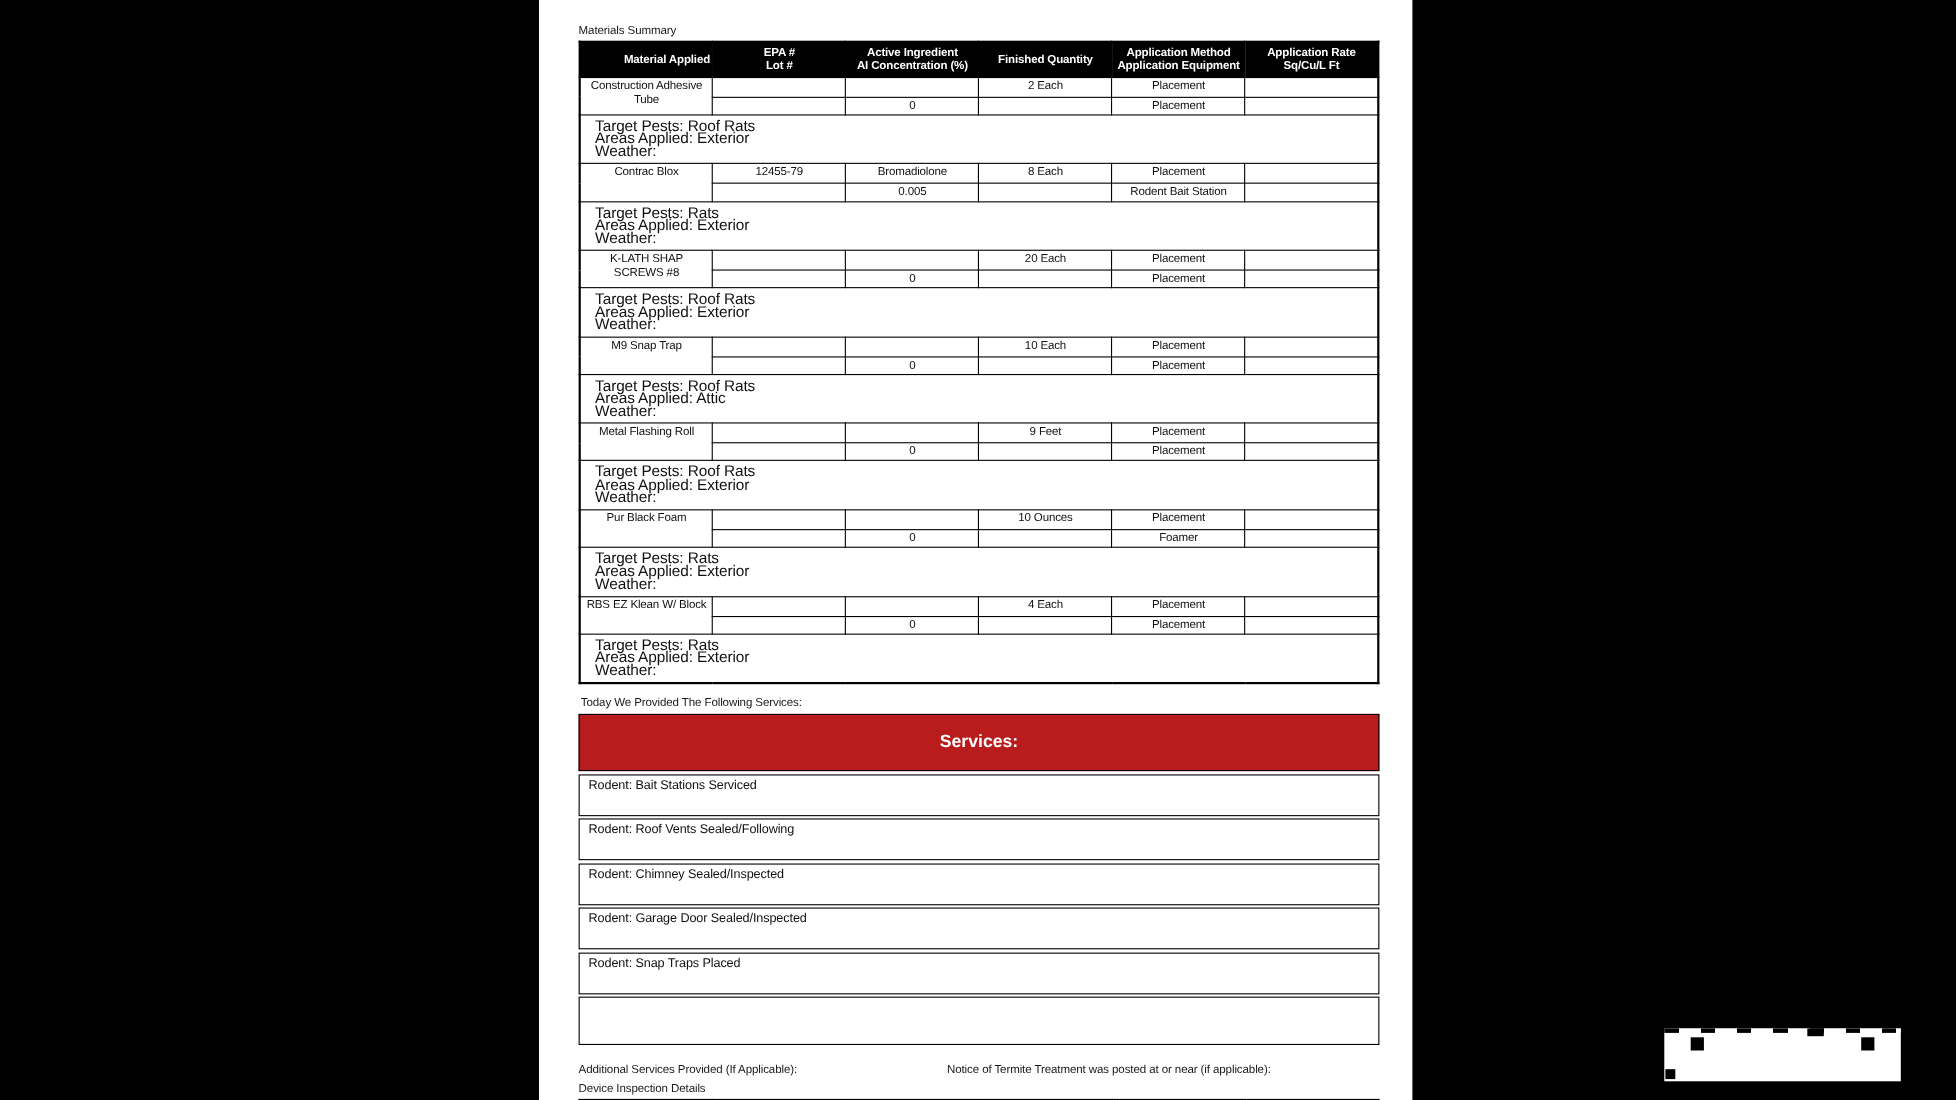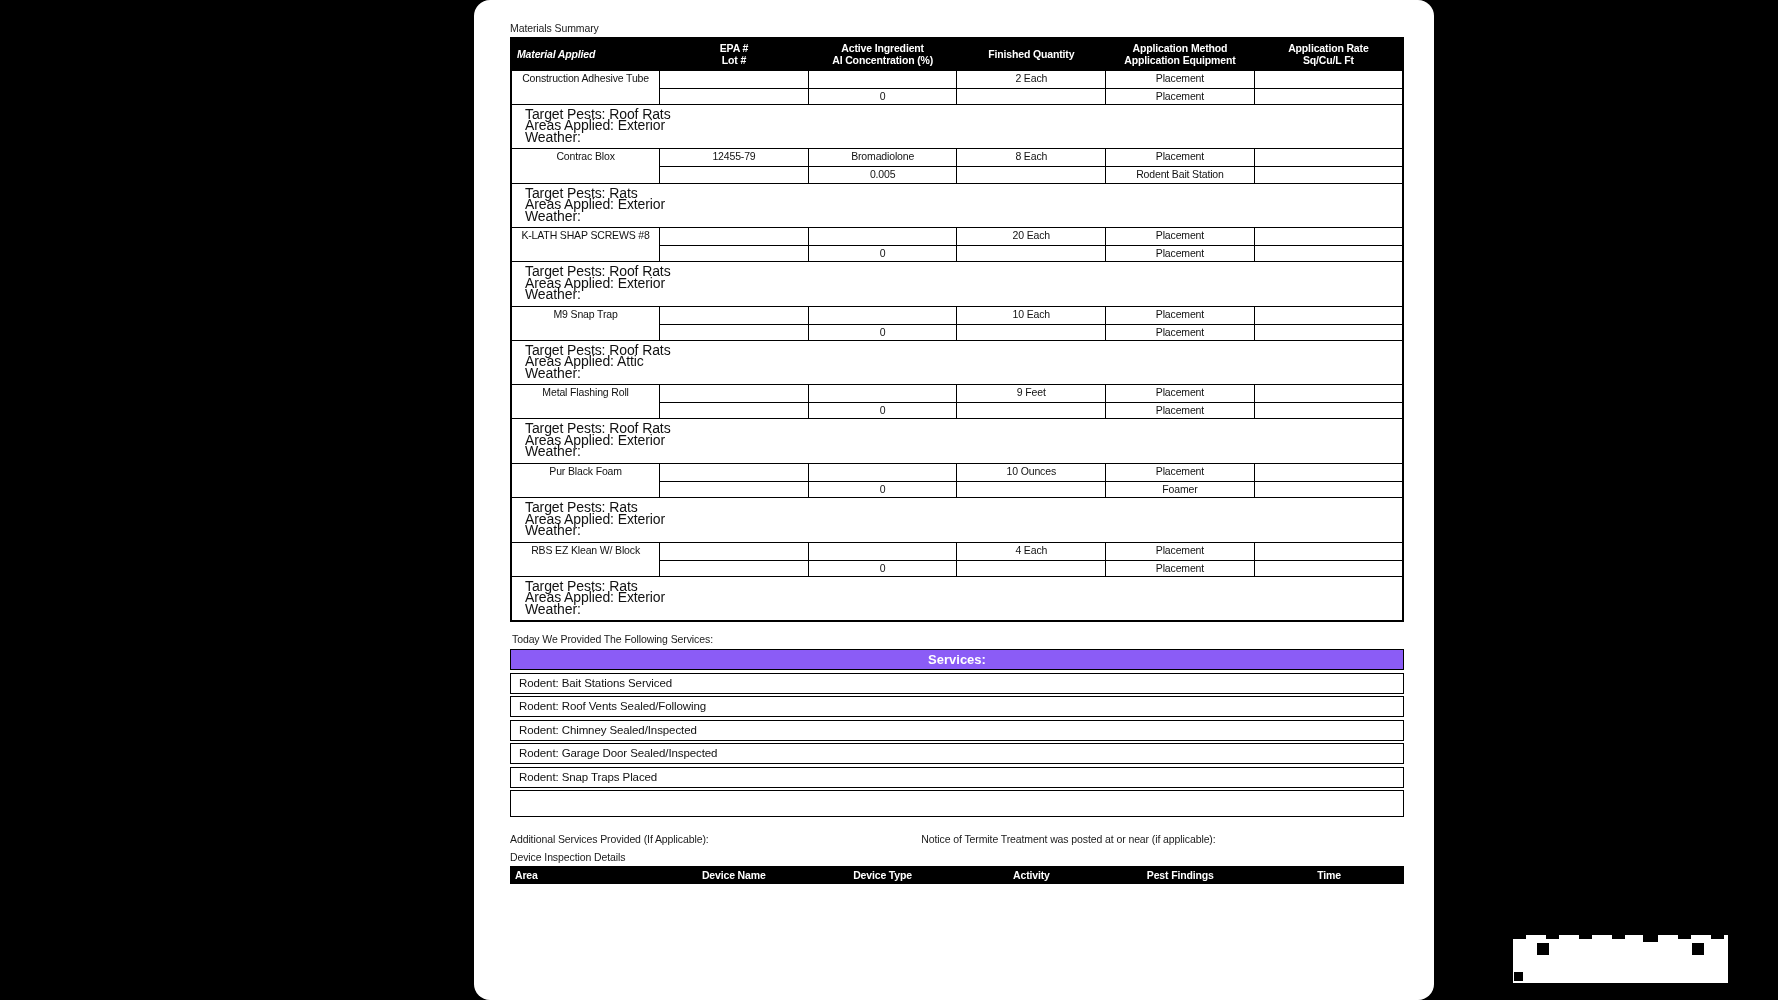--- a/index.html
+++ b/index.html
@@ -2,58 +2,58 @@
 <html><head>
 <meta charset="utf-8">
 <style>
   html,body{margin:0;padding:0;}
   body{
     width:1778px;height:1000px;background:#000;position:relative;overflow:hidden;
     font-family:"Liberation Sans",sans-serif;color:#111;
     -webkit-font-smoothing:antialiased;
   }
   .page{
-    position:absolute;left:474px;top:0;width:960px;height:1000px;
-    background:#ffffff;box-sizing:border-box;padding:0 30px 0 36px;border-radius:16px;
+    position:absolute;left:490px;top:0;width:794px;height:1000px;
+    background:#ffffff;box-sizing:border-box;padding:0 30px 0 36px;
   }
   .section-label{font-size:10.5px;letter-spacing:-0.1px;color:#1a1a1a;}
   #materials-label{padding-top:22px;margin-bottom:3px;}
 
   
   table.materials{
     width:100%;border-collapse:collapse;table-layout:fixed;
     font-size:10.5px;letter-spacing:-0.15px;border:2px solid #000;
   }
   table.materials col{width:16.666%;}
   table.materials th{
     background:#000;color:#fff;font-weight:bold;font-size:10.5px;line-height:1.18;
     padding:3px 2px;text-align:center;vertical-align:middle;border:1px solid #000;
   }
-  table.materials th.mat-h{text-align:left;padding-left:5px;font-style:italic;}
+  table.materials th.mat-h{text-align:right;padding-left:5px;}
   table.materials td{
     border:1px solid #000;padding:1px 4px;vertical-align:top;text-align:center;line-height:1.25;
   }
   tr.mrow td{height:15px;}
   tr.srow td{height:13px;}
   td.mat{text-align:left;padding-left:4px;}
   tr.trow td{
     border-top:none;border-bottom:none;text-align:left;
     padding:4px 0 5px 13px;font-size:14px;line-height:11.5px;letter-spacing:-0.1px;
   }
   .hdr2{display:block;}
 
   
   #services-intro{margin:11px 0 4px 2px;}
   .services-bar{
-    background:#8b5cf6;color:#fff;font-weight:bold;font-size:13px;
-    text-align:center;padding:2px 0;border:1px solid #000;
+    background:#b91c1c;color:#fff;font-weight:bold;font-size:16px;
+    text-align:center;padding:16px 0;border:1px solid #000;
   }
   .service-row{
     border:1.5px solid #000;margin-top:2.5px;font-size:11.5px;letter-spacing:-0.1px;
-    padding:3px 0 3px 8px;height:13px;background:#fff;
+    padding:3px 0 20px 8px;height:13px;background:#fff;
   }
   .service-row.empty{height:19px;}
 
   
   .two-col{display:flex;margin-top:16px;}
   .col-left{width:46%;}
   .col-right{width:54%;}
   .checkbox-list{margin-top:11px;padding-left:18px;}
   .checkbox-row{display:flex;align-items:center;margin-bottom:14px;}
   .checkbox-box{

